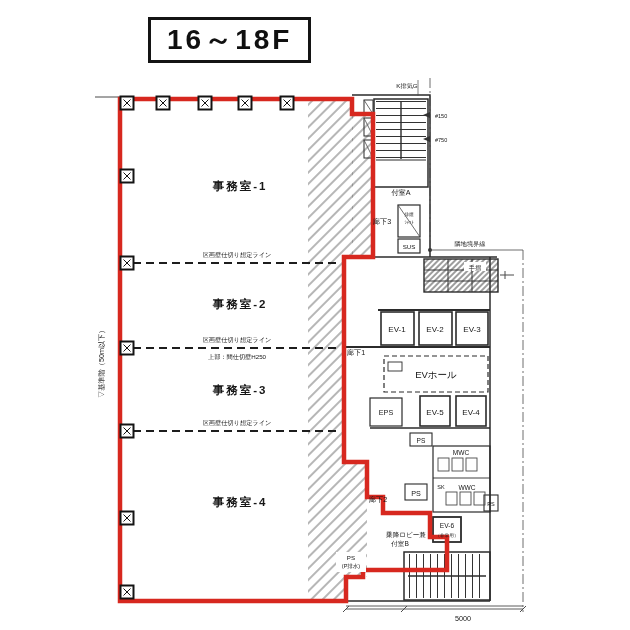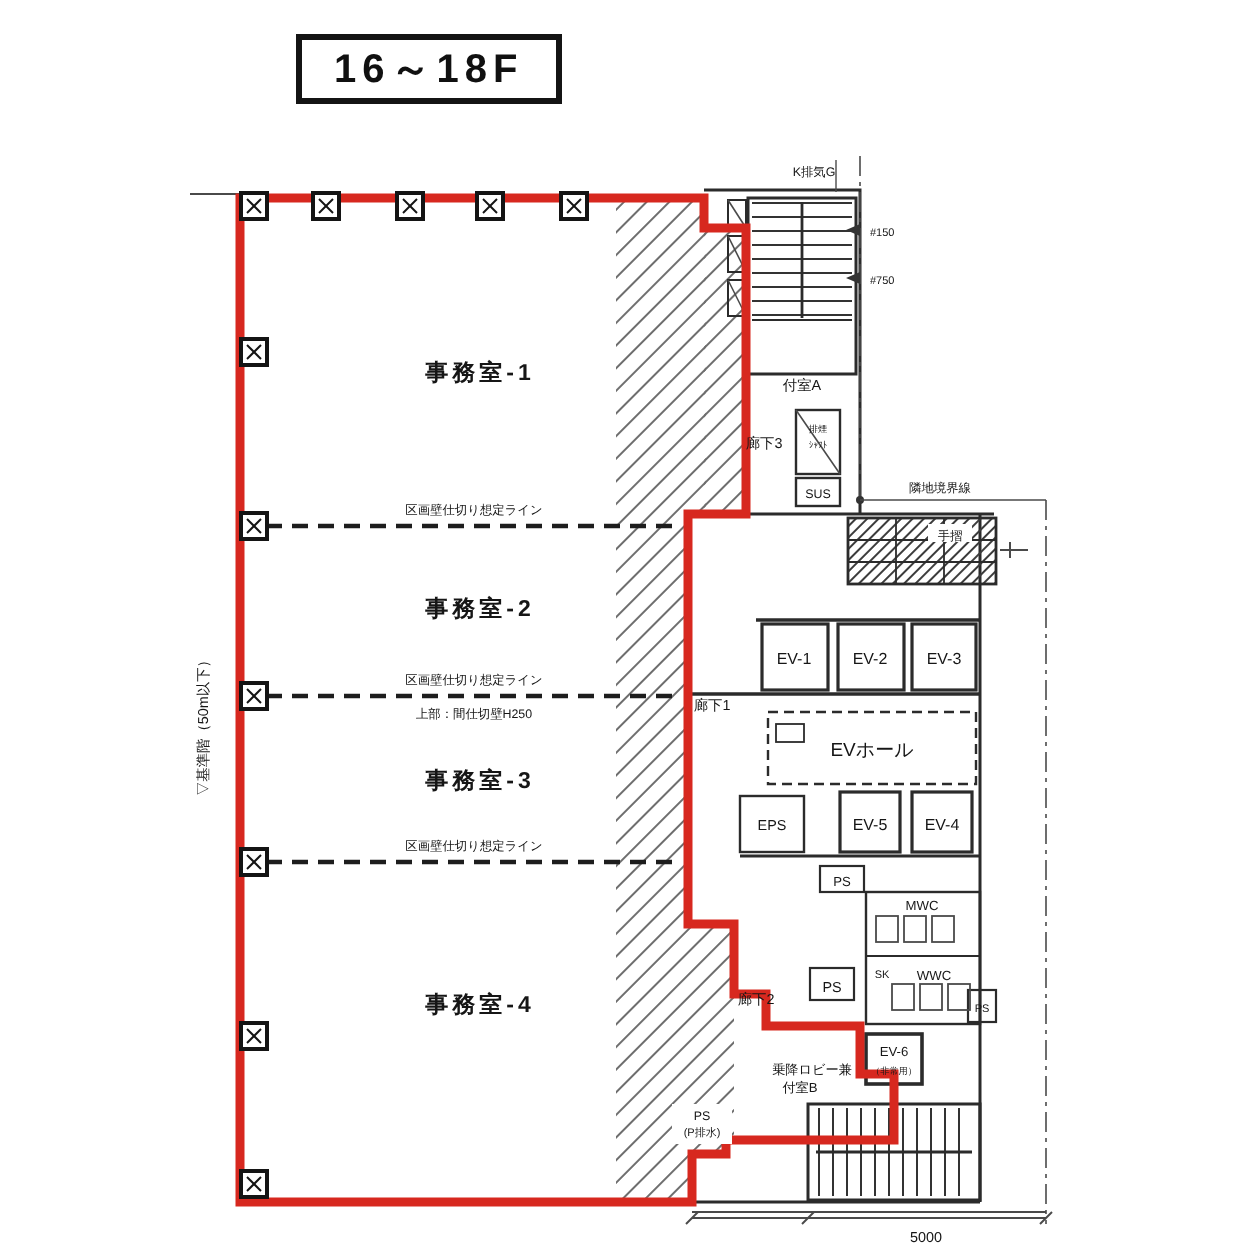--- a/index.html
+++ b/index.html
@@ -1,19 +1,19 @@
 <!DOCTYPE html>
 <html><head>
 <meta charset="utf-8">
 <style>
   html,body{margin:0;padding:0;background:#fff;}
   .stage{position:relative;width:630px;height:630px;background:#ffffff;overflow:hidden;
          font-family:"Liberation Sans",sans-serif;}
   .title-box{position:absolute;left:148px;top:17px;border:3px solid #141414;background:#fff;
-             padding:1px 16px;font-size:20px;font-weight:bold;letter-spacing:3px;color:#101010;}
+             padding:1px 16px;font-size:28px;font-weight:bold;letter-spacing:3px;color:#101010;}
   svg{position:absolute;left:0;top:0;}
   svg text{font-family:"Liberation Sans",sans-serif;fill:#161616;}
   .wall{stroke:#2b2b2b;fill:none;}
   .thin{stroke:#4a4a4a;fill:none;}
   .f45{font-size:4.6px}.f55{font-size:5.5px}.f6{font-size:6.2px}.f65{font-size:6.6px}
   .f7{font-size:7.2px}.f8{font-size:8px}.f9{font-size:9.5px}
   .office{font-size:11.5px;letter-spacing:2px;font-weight:bold;}
   .mid{text-anchor:middle;}
 </style>
 </head>

